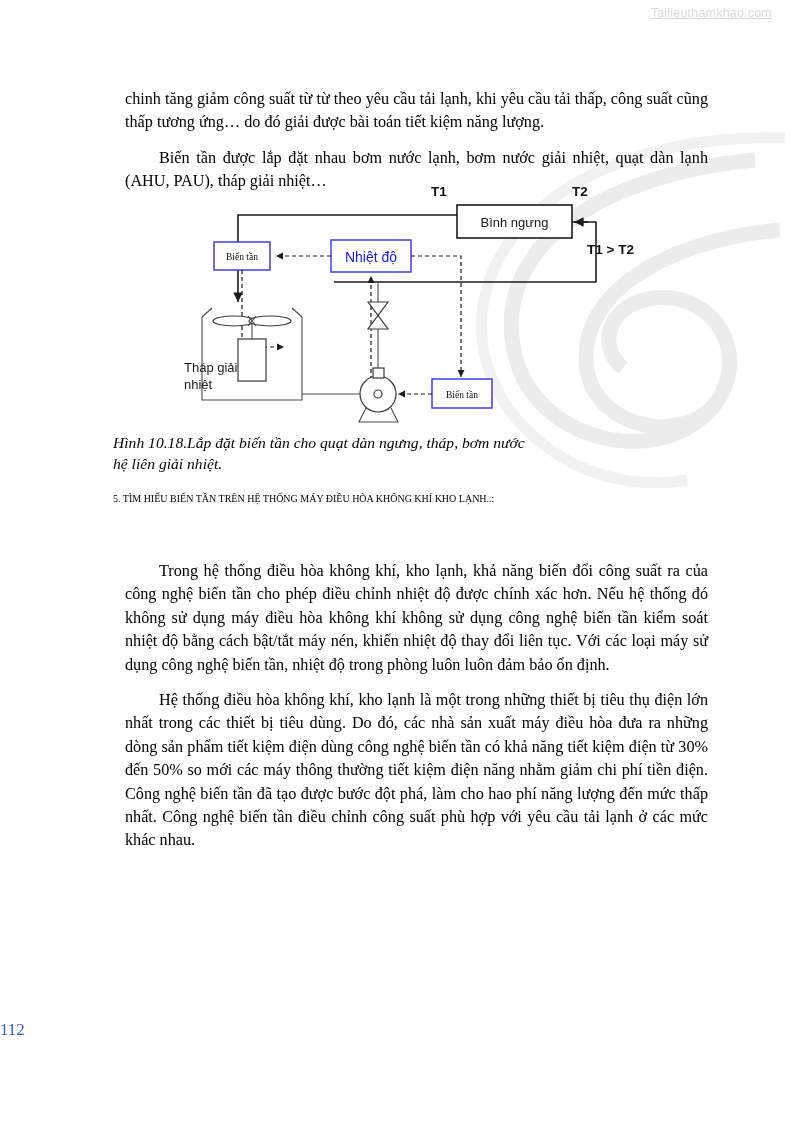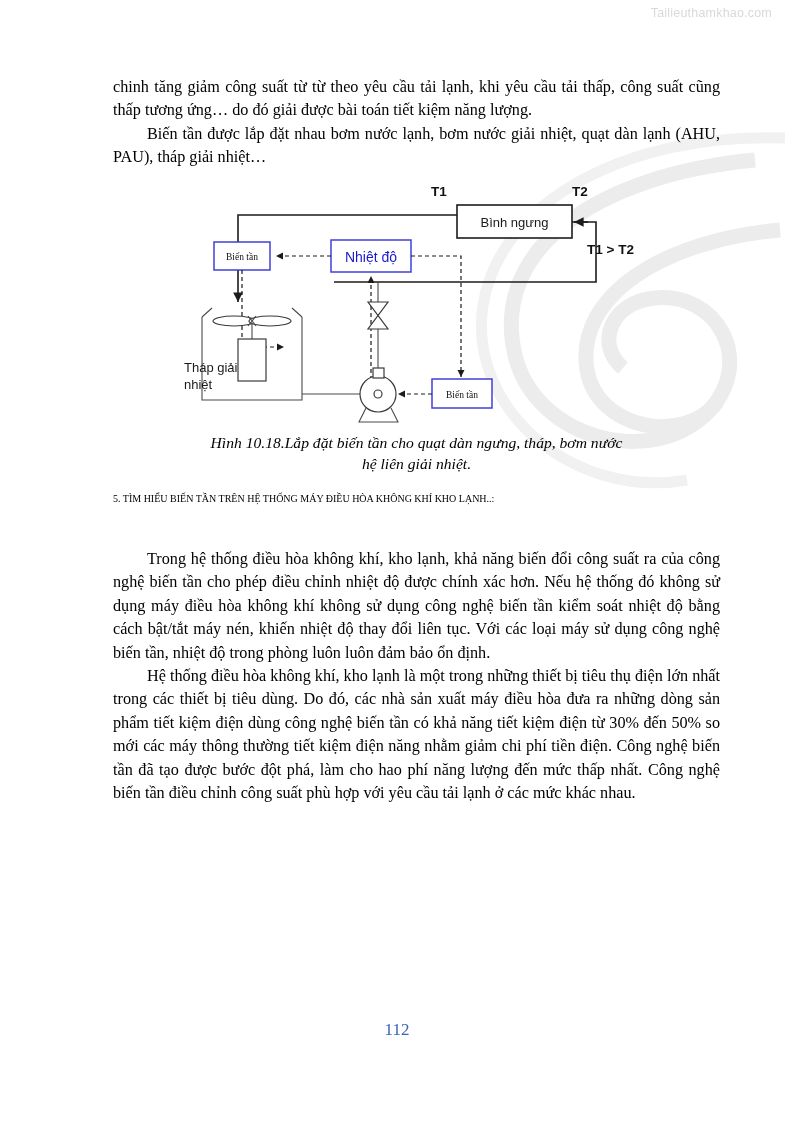--- a/index.html
+++ b/index.html
@@ -19,20 +19,21 @@
   
   .site-watermark {
     position: absolute;
     top: 6px;
     right: 22px;
     font-family: "Liberation Sans", sans-serif;
     font-size: 12.5px;
     color: #d9d9d9;
     letter-spacing: 0.2px;
     user-select: none;
+    text-decoration: underline;
   }
 
   
   .bg-swirl {
     position: absolute;
     left: 455px;
     top: 120px;
     width: 340px;
     height: 400px;
     pointer-events: none;
@@ -50,21 +51,21 @@
 
   .body-text {
     position: absolute;
     left: 113px;
     width: 607px;
     font-size: 16.2px;
     line-height: 23.4px;
     text-align: justify;
     text-justify: inter-word;
   }
-  .body-text p { margin: 0; }
+  .body-text p { margin: 12px; }
   .indent { text-indent: 2.1em; }
 
   .para-top { top: 76px; }
 
   .section-heading {
     position: absolute;
     left: 113px;
     top: 487px;
     width: 610px;
     font-size: 10px;
@@ -75,30 +76,28 @@
   .para-main { top: 548px; }
 
   .fig-caption {
     position: absolute;
     left: 113px;
     top: 432px;
     width: 607px;
     font-size: 15.6px;
     line-height: 21px;
     font-style: italic;
-    text-align: center;
     font-family: Liberation Serif, serif;
   }
 
   .page-number {
     position: absolute;
     left: 0;
     top: 1020px;
     width: 794px;
-    text-align: center;
     font-size: 17px;
     color: #3c62b4;
   }
 
   
   .figure {
     position: absolute;
     left: 176px;
     top: 182px;
     width: 490px;

